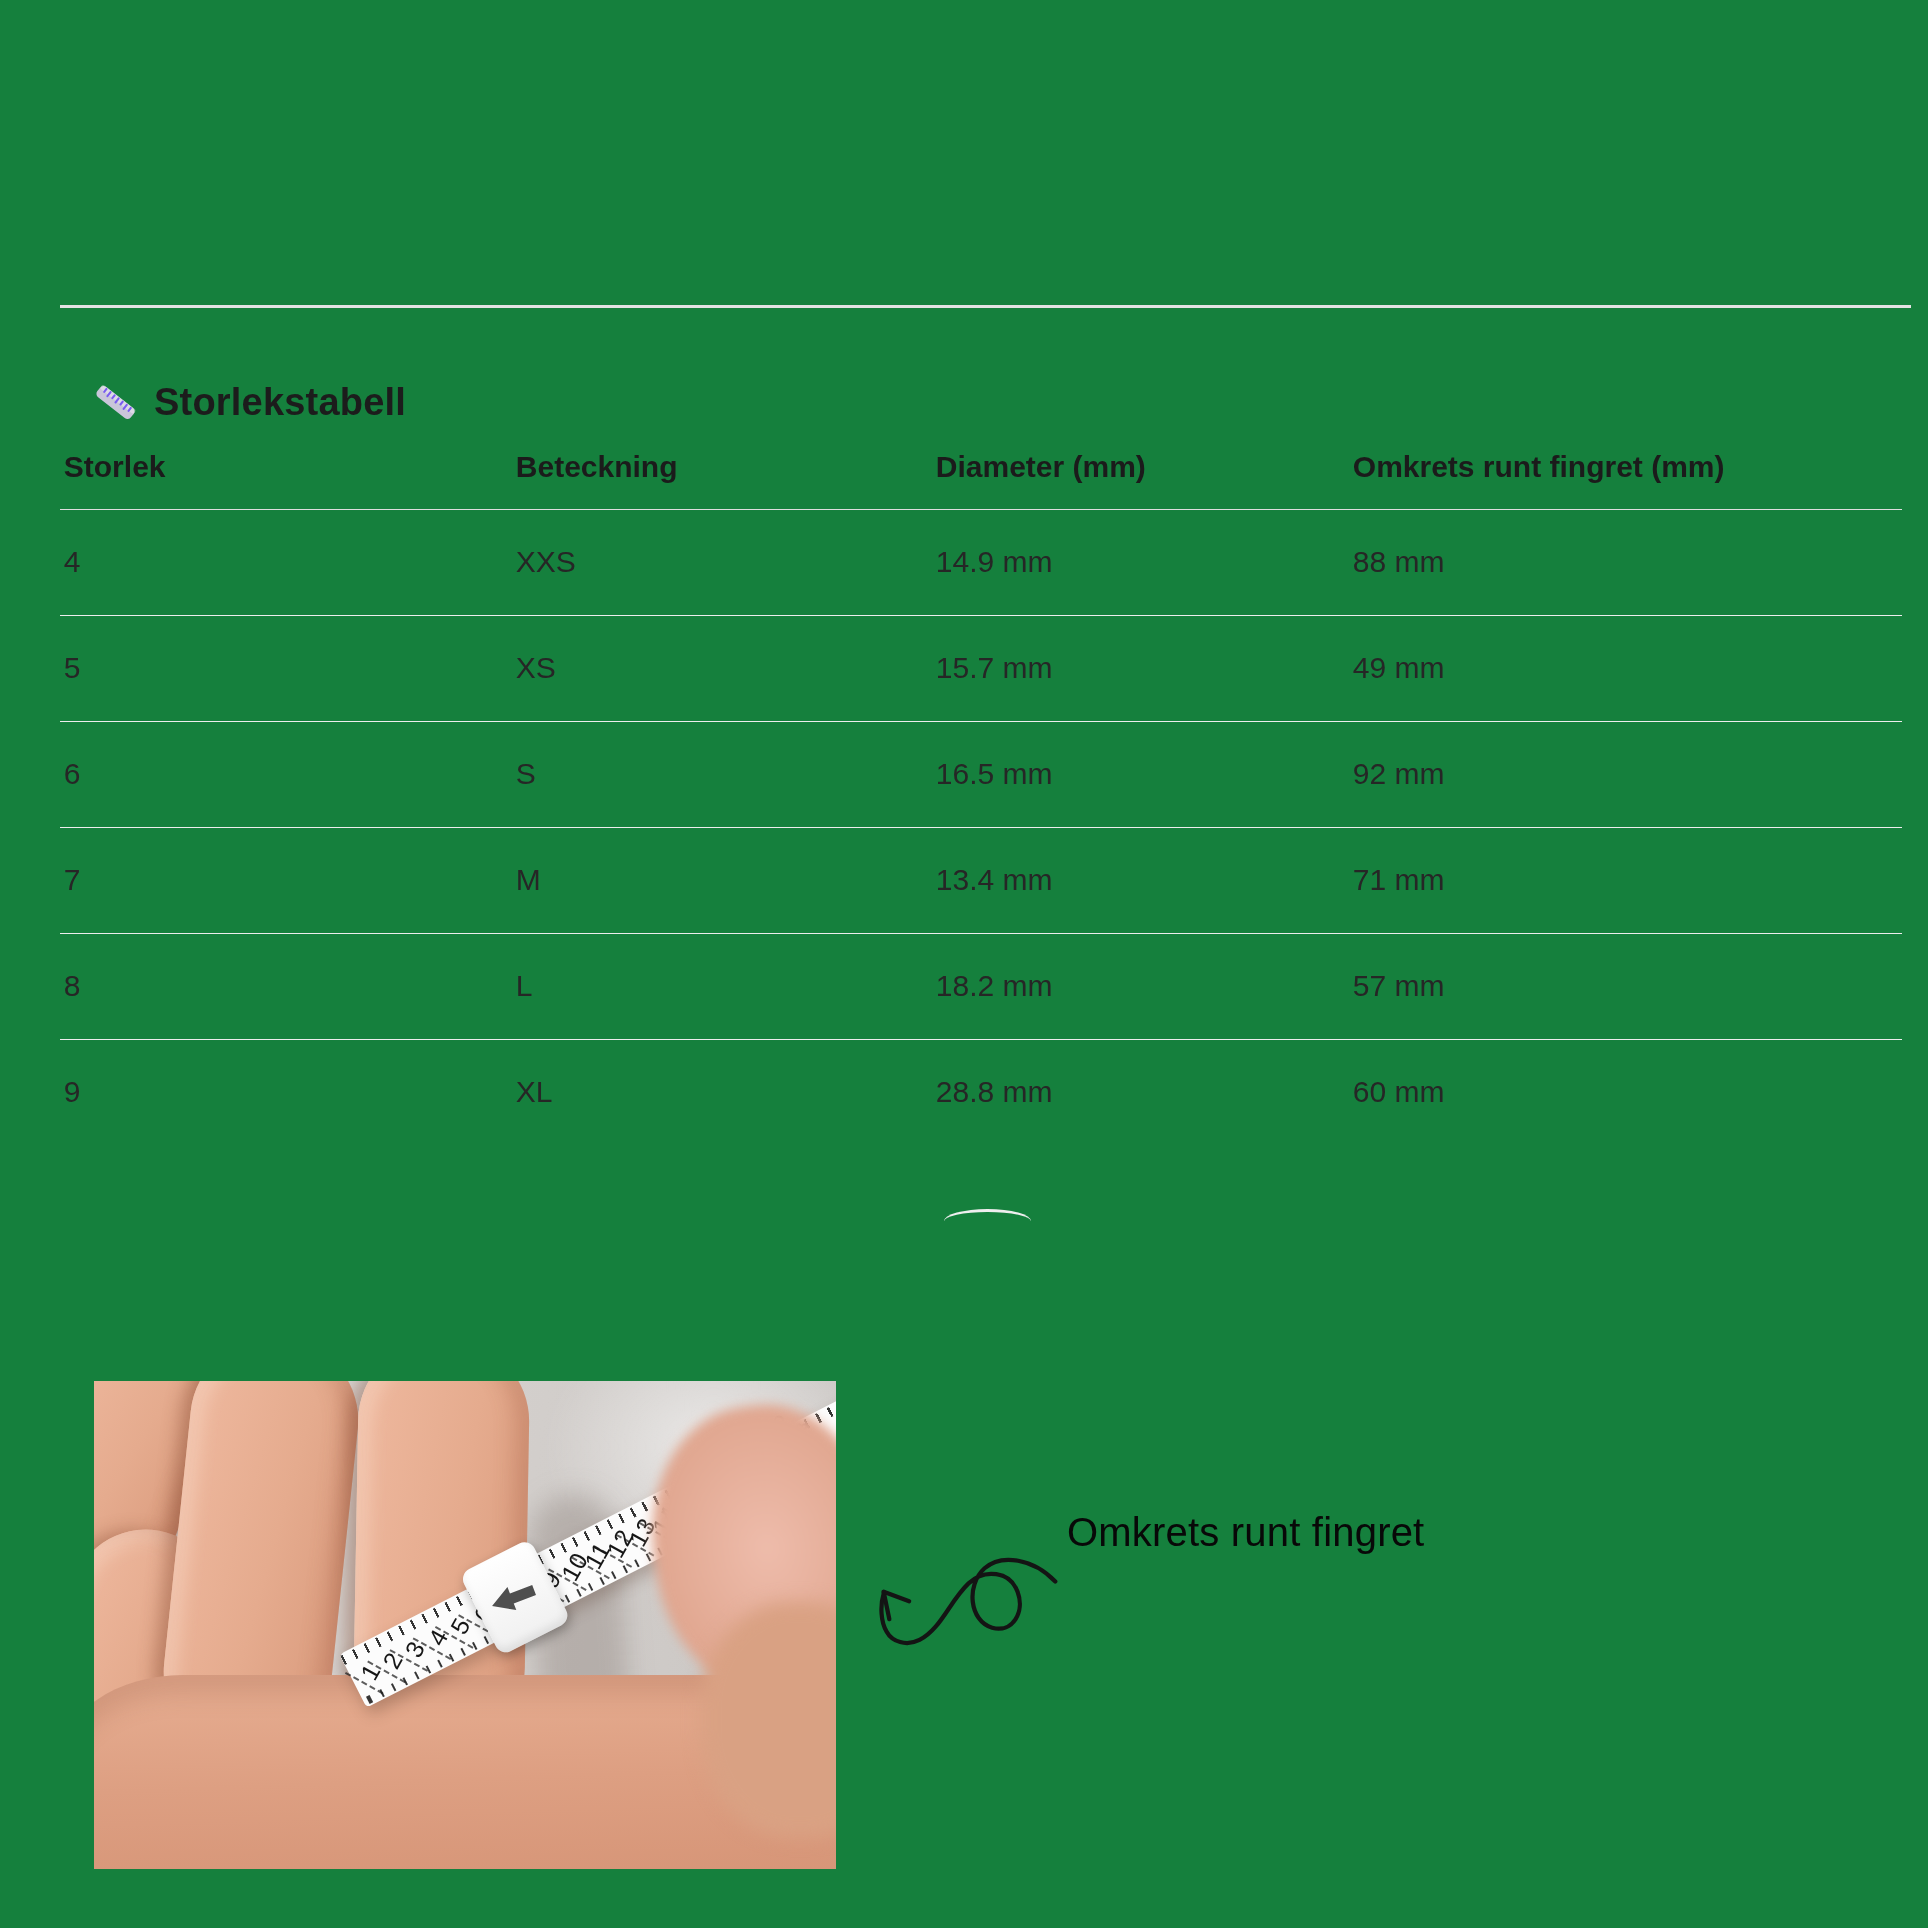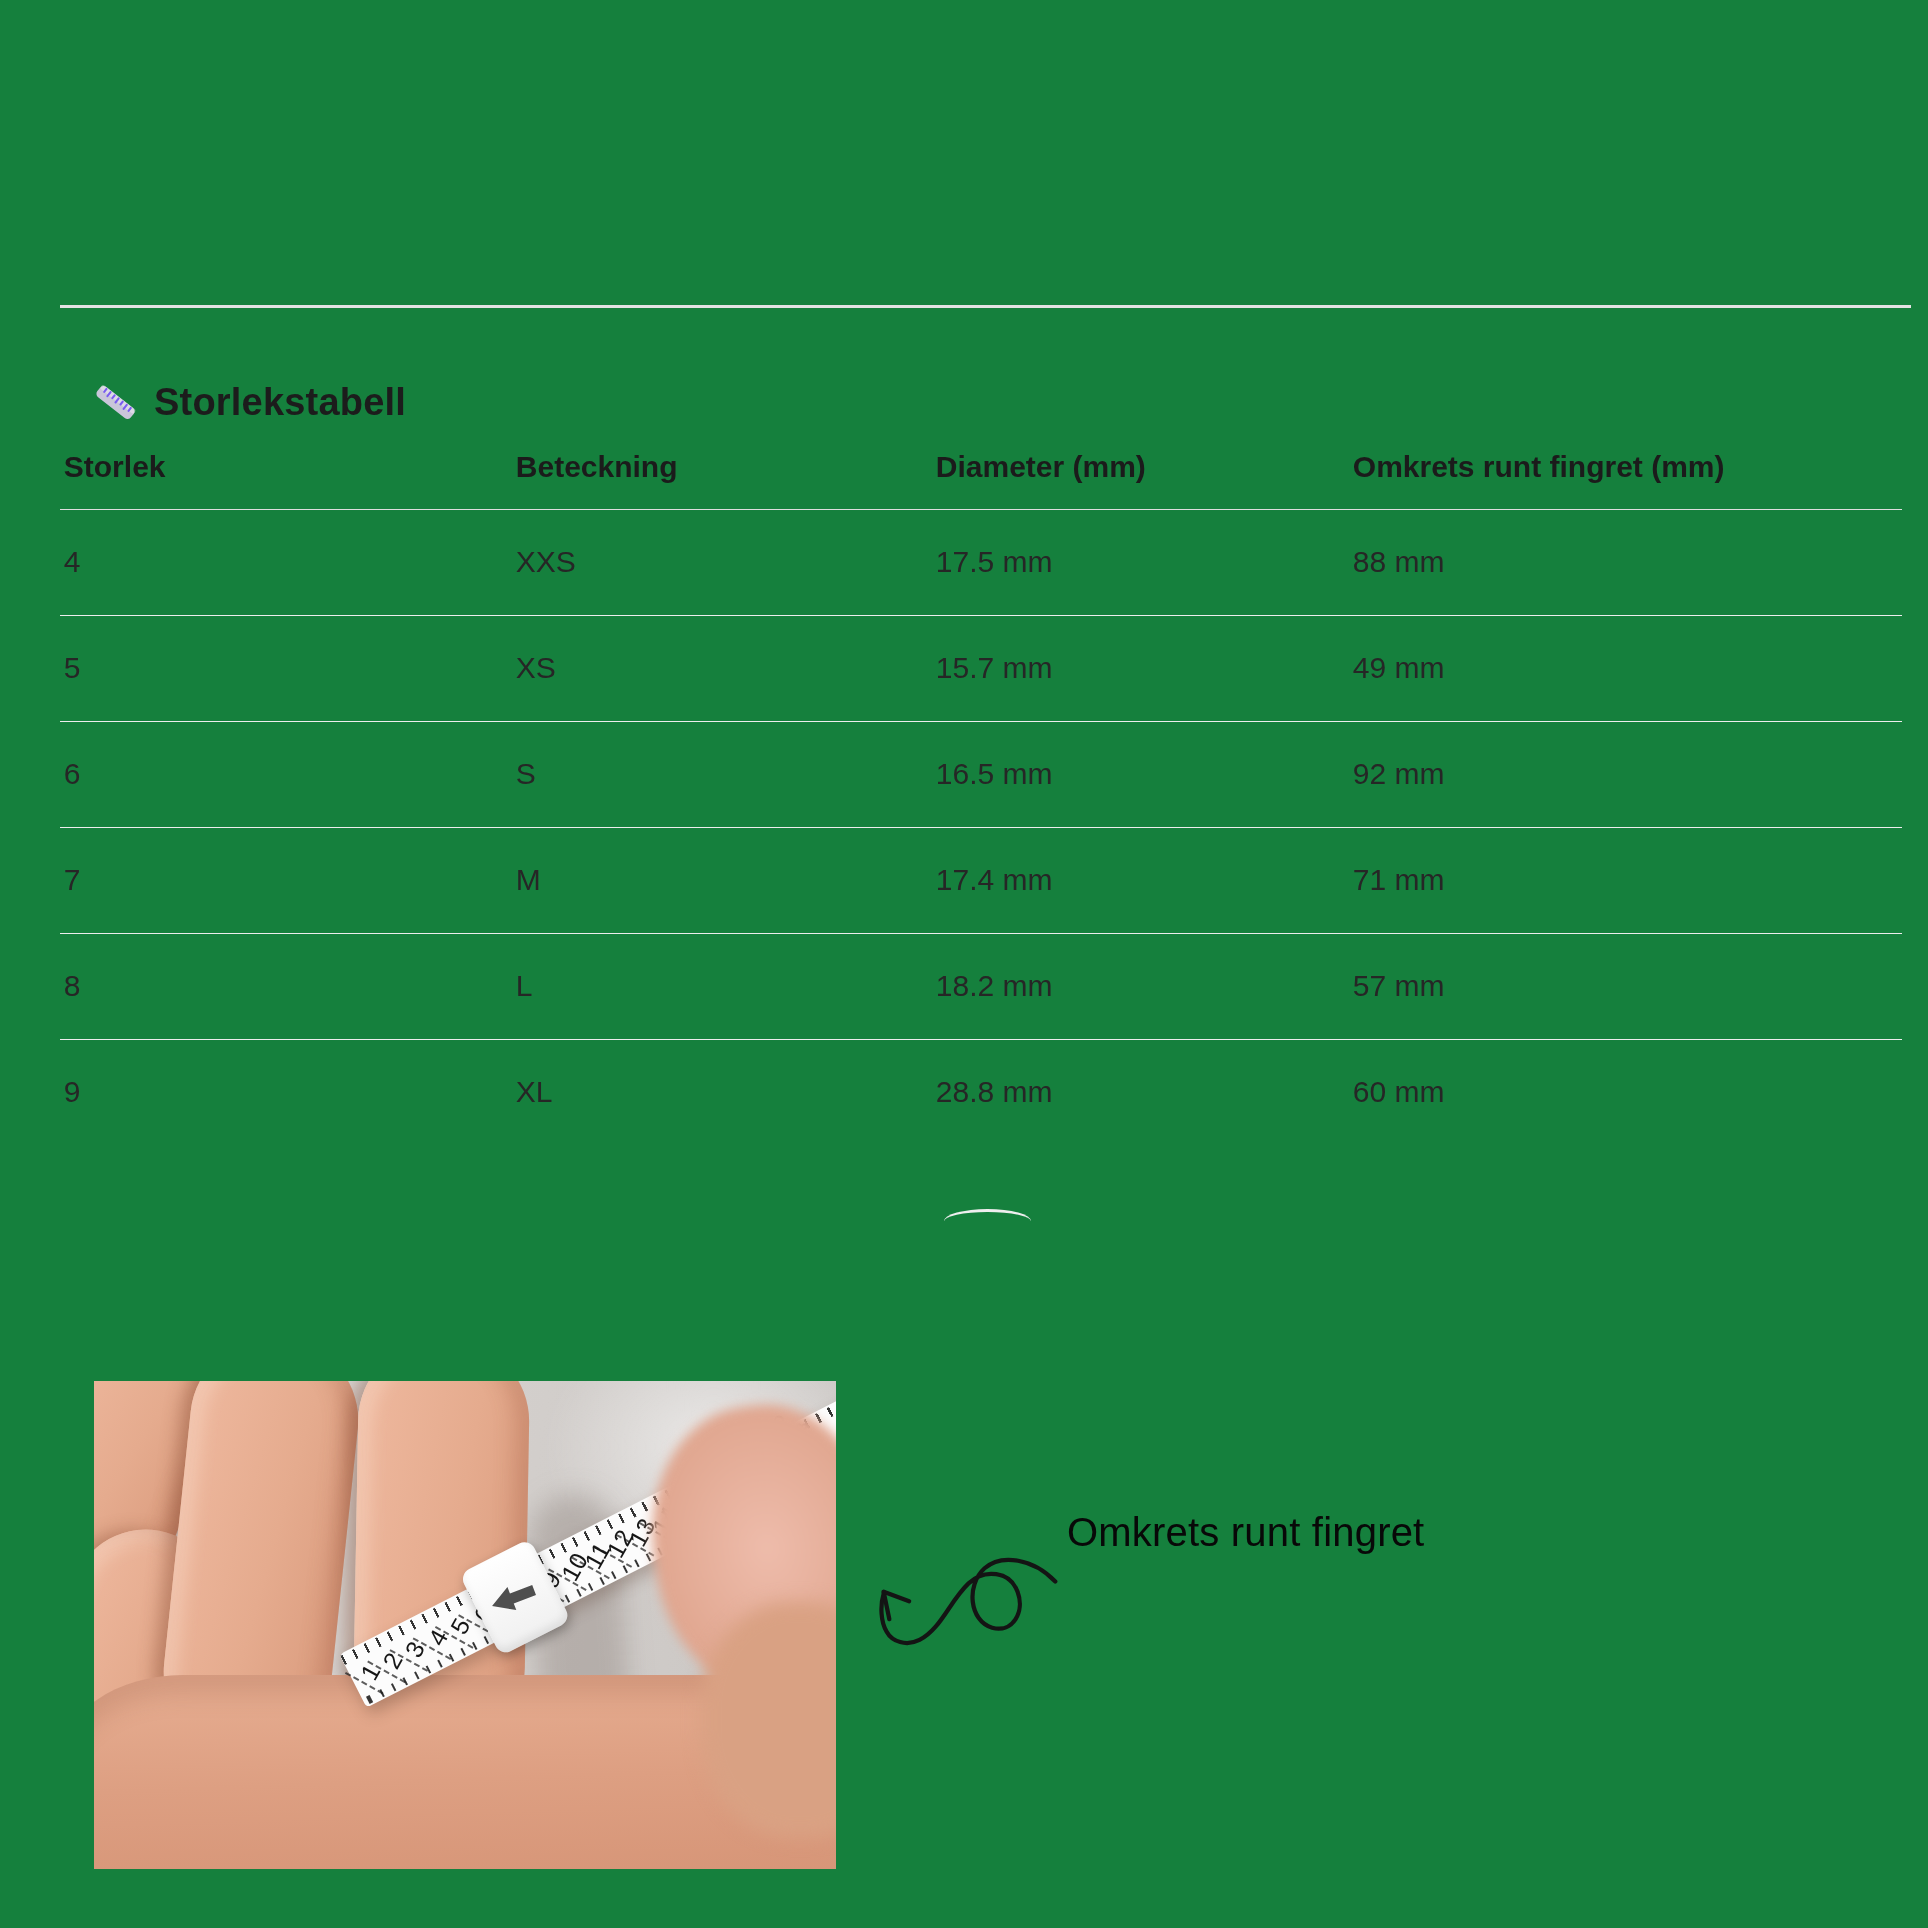--- a/index.html
+++ b/index.html
@@ -164,39 +164,39 @@
         <th>Storlek</th>
         <th>Beteckning</th>
         <th>Diameter (mm)</th>
         <th>Omkrets runt fingret (mm)</th>
       </tr>
     </thead>
     <tbody>
       <tr>
         <td>4</td>
         <td>XXS</td>
-        <td>17.5 mm</td>
+        <td>14.9 mm</td>
         <td>88 mm</td>
       </tr>
       <tr>
         <td>5</td>
         <td>XS</td>
         <td>15.7 mm</td>
         <td>49 mm</td>
       </tr>
       <tr>
         <td>6</td>
         <td>S</td>
         <td>16.5 mm</td>
         <td>92 mm</td>
       </tr>
       <tr>
         <td>7</td>
         <td>M</td>
-        <td>17.4 mm</td>
+        <td>13.4 mm</td>
         <td>71 mm</td>
       </tr>
       <tr>
         <td>8</td>
         <td>L</td>
         <td>18.2 mm</td>
         <td>57 mm</td>
       </tr>
       <tr>
         <td>9</td>

